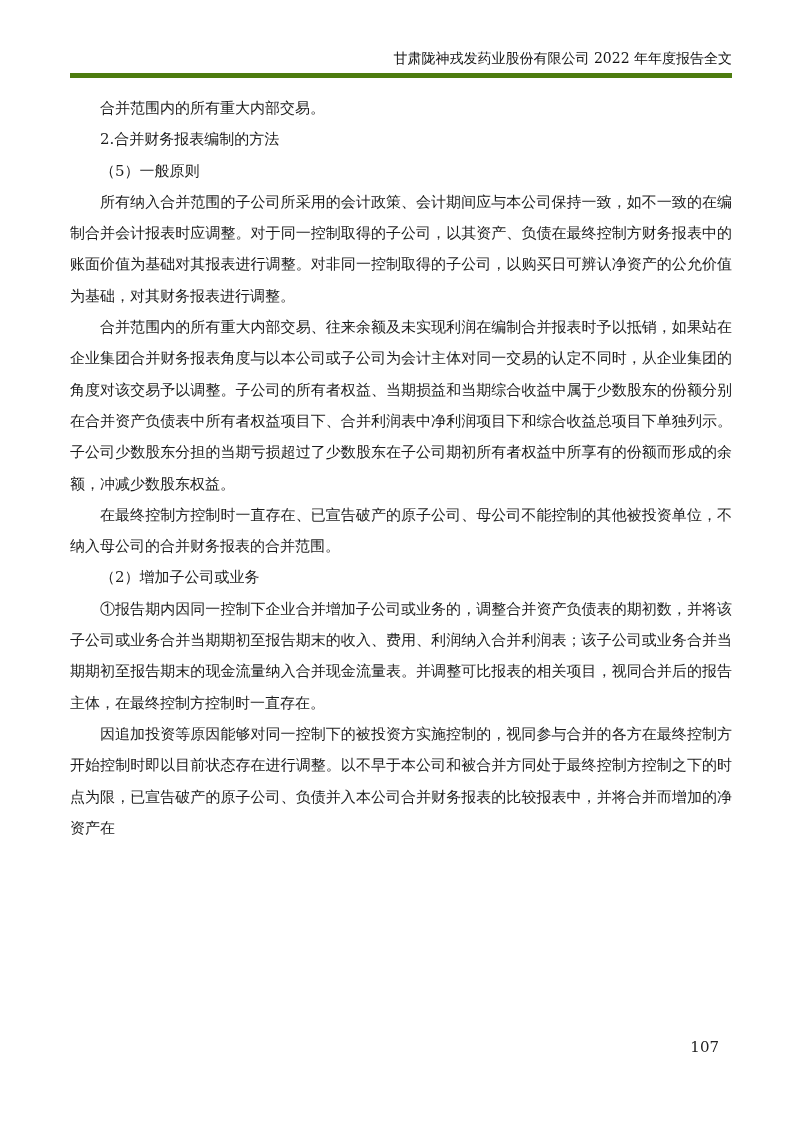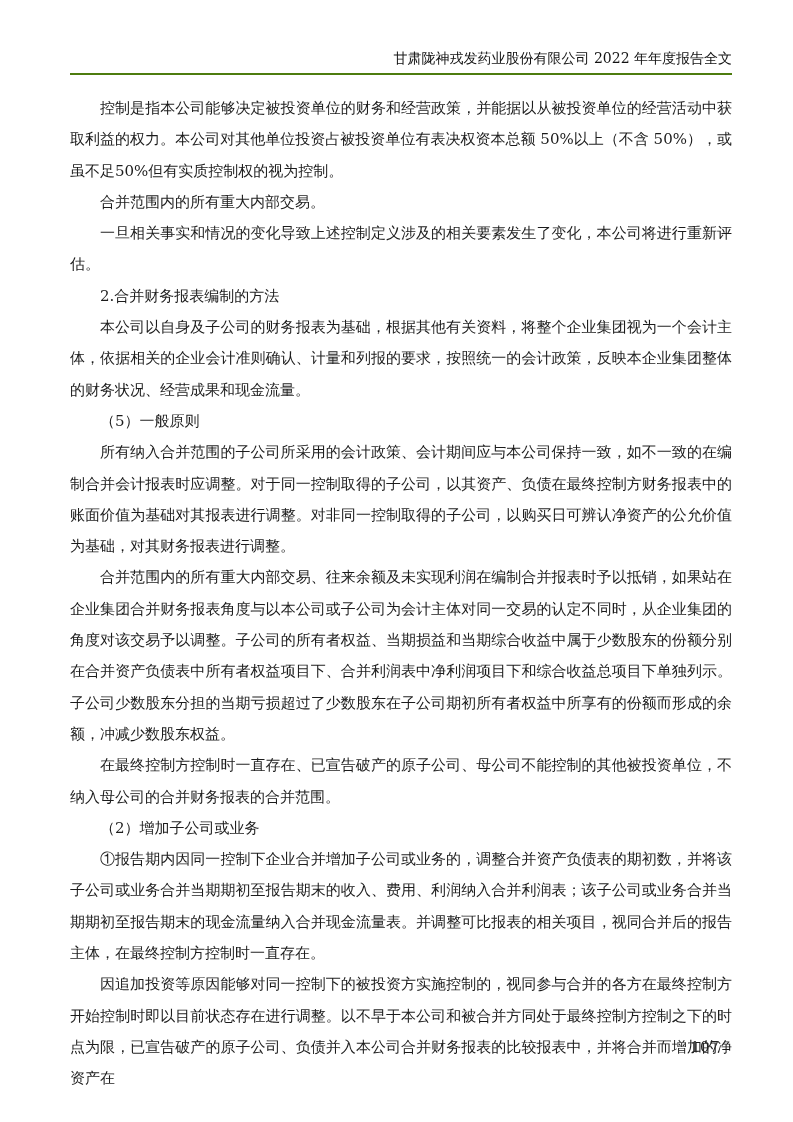--- a/index.html
+++ b/index.html
@@ -20,21 +20,21 @@
   .doc-header {
     position: absolute;
     top: 48px;
     left: 70px;
     width: 662px;
     text-align: right;
     font-size: 14px;
     line-height: 20px;
     color: #111111;
     padding-bottom: 5px;
-    border-bottom: 2px solid #4d7c0f;
+    border-bottom: 5px solid #4d7c0f;
   }
   .doc-content {
     position: absolute;
     top: 93px;
     left: 70px;
     width: 662px;
     font-size: 15px;
     line-height: 31.3px;
     text-align: justify;
     text-justify: inter-ideograph;
@@ -57,25 +57,22 @@
 </head>
 <body>
 
 <div class="page">
 
   <div class="doc-header">
     <span>甘肃陇神戎发药业股份有限公司 2022 年年度报告全文</span>
   </div>
 
   <div class="doc-content">
-    <p>控制是指本公司能够决定被投资单位的财务和经营政策，并能据以从被投资单位的经营活动中获取利益的权力。本公司对其他单位投资占被投资单位有表决权资本总额 50%以上（不含 50%），或虽不足50%但有实质控制权的视为控制。</p>
     <p>合并范围内的所有重大内部交易。</p>
-    <p>一旦相关事实和情况的变化导致上述控制定义涉及的相关要素发生了变化，本公司将进行重新评估。</p>
     <p>2.合并财务报表编制的方法</p>
-    <p>本公司以自身及子公司的财务报表为基础，根据其他有关资料，将整个企业集团视为一个会计主体，依据相关的企业会计准则确认、计量和列报的要求，按照统一的会计政策，反映本企业集团整体的财务状况、经营成果和现金流量。</p>
     <p>（5）一般原则</p>
     <p>所有纳入合并范围的子公司所采用的会计政策、会计期间应与本公司保持一致，如不一致的在编制合并会计报表时应调整。对于同一控制取得的子公司，以其资产、负债在最终控制方财务报表中的账面价值为基础对其报表进行调整。对非同一控制取得的子公司，以购买日可辨认净资产的公允价值为基础，对其财务报表进行调整。</p>
     <p>合并范围内的所有重大内部交易、往来余额及未实现利润在编制合并报表时予以抵销，如果站在企业集团合并财务报表角度与以本公司或子公司为会计主体对同一交易的认定不同时，从企业集团的角度对该交易予以调整。子公司的所有者权益、当期损益和当期综合收益中属于少数股东的份额分别在合并资产负债表中所有者权益项目下、合并利润表中净利润项目下和综合收益总项目下单独列示。子公司少数股东分担的当期亏损超过了少数股东在子公司期初所有者权益中所享有的份额而形成的余额，冲减少数股东权益。</p>
     <p>在最终控制方控制时一直存在、已宣告破产的原子公司、母公司不能控制的其他被投资单位，不纳入母公司的合并财务报表的合并范围。</p>
     <p>（2）增加子公司或业务</p>
     <p>①报告期内因同一控制下企业合并增加子公司或业务的，调整合并资产负债表的期初数，并将该子公司或业务合并当期期初至报告期末的收入、费用、利润纳入合并利润表；该子公司或业务合并当期期初至报告期末的现金流量纳入合并现金流量表。并调整可比报表的相关项目，视同合并后的报告主体，在最终控制方控制时一直存在。</p>
     <p>因追加投资等原因能够对同一控制下的被投资方实施控制的，视同参与合并的各方在最终控制方开始控制时即以目前状态存在进行调整。以不早于本公司和被合并方同处于最终控制方控制之下的时点为限，已宣告破产的原子公司、负债并入本公司合并财务报表的比较报表中，并将合并而增加的净资产在</p>
   </div>
 
   <div class="page-number">107</div>

